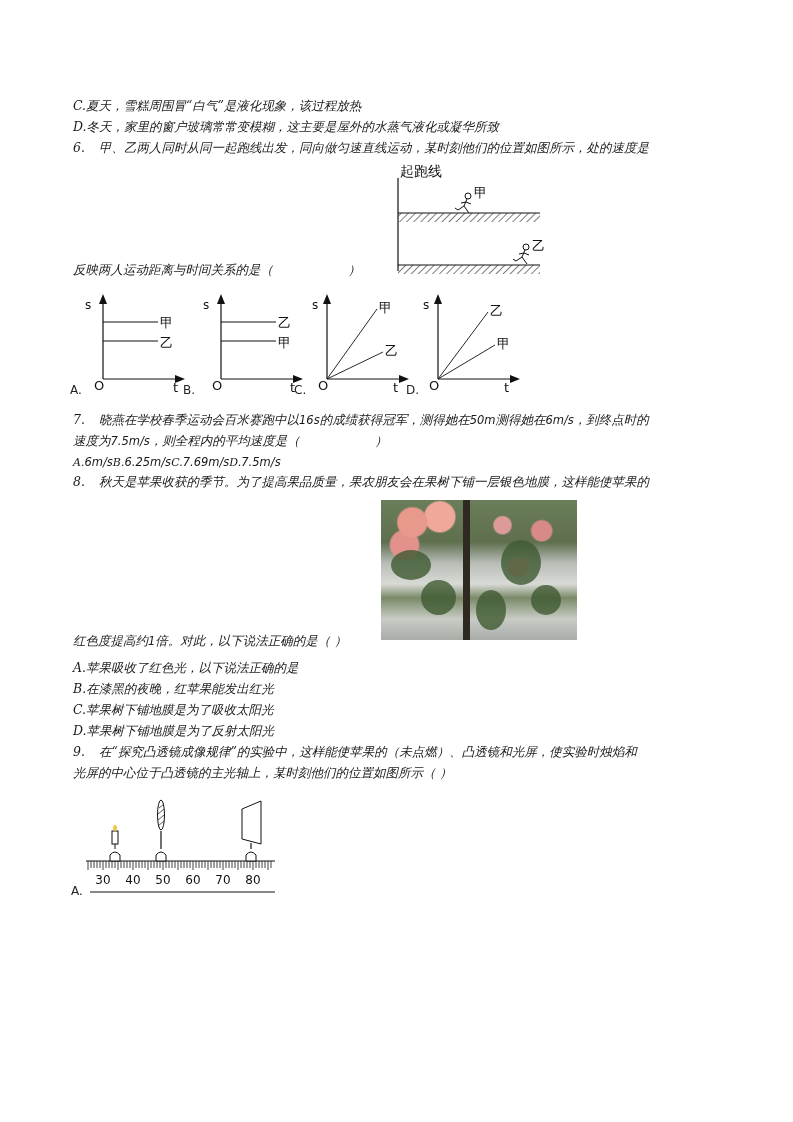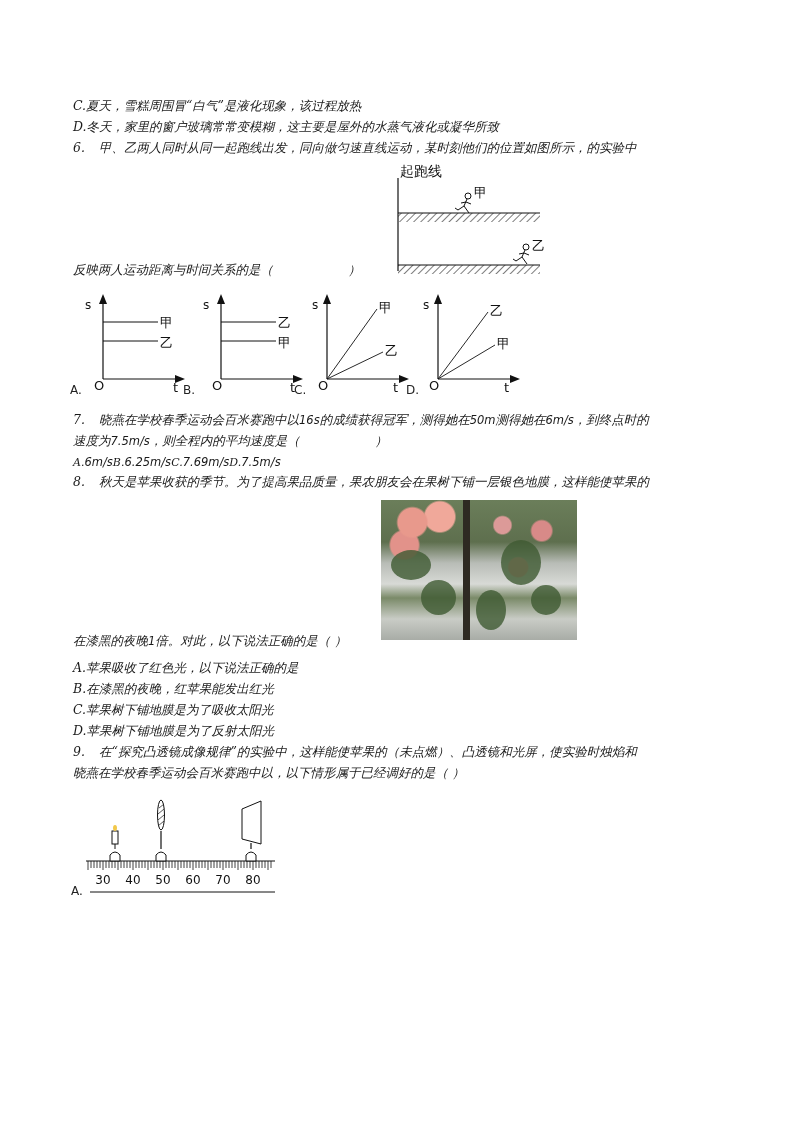--- a/index.html
+++ b/index.html
@@ -26,21 +26,21 @@
     .photo .trunk { position: absolute; left: 82px; top: 0; width: 7px; height: 140px; background: #2e2a22; }
     .photo .leaf { position: absolute; border-radius: 50%; background: #3f5a32; opacity: .8; }
   </style>
 </head>
 <body>
 
 <div class="line" style="top:98px">C.夏天，雪糕周围冒“白气”是液化现象，该过程放热</div>
 <div class="line" style="top:119px">D.冬天，家里的窗户玻璃常常变模糊，这主要是屋外的水蒸气液化或凝华所致</div>
 
 <div class="line" style="top:140px">
-  <span class="qn">6.</span><span>甲、乙两人同时从同一起跑线出发，同向做匀速直线运动，某时刻他们的位置如图所示，的实验中</span>
+  <span class="qn">6.</span><span>甲、乙两人同时从同一起跑线出发，同向做匀速直线运动，某时刻他们的位置如图所示，处的速度是</span>
 </div>
 
 <div class="fig" style="left:385px;top:158px;width:170px;height:120px">
   <svg width="170" height="120" viewBox="0 0 170 120">
     <defs>
       <pattern id="hatch" width="5" height="5" patternUnits="userSpaceOnUse" patternTransform="rotate(45)">
         <line x1="0" y1="0" x2="0" y2="5" stroke="#222" stroke-width="1.2"></line>
       </pattern>
     </defs>
     <text x="15" y="18" font-size="14" fill="#111">起跑线</text>
@@ -148,31 +148,31 @@
 <div class="photo">
   <div class="leaf" style="left:10px;top:50px;width:40px;height:30px"></div>
   <div class="leaf" style="left:40px;top:80px;width:35px;height:35px"></div>
   <div class="leaf" style="left:120px;top:40px;width:40px;height:45px"></div>
   <div class="leaf" style="left:150px;top:85px;width:30px;height:30px"></div>
   <div class="leaf" style="left:95px;top:90px;width:30px;height:40px"></div>
   <div class="trunk"></div>
 </div>
 
 <div class="line" style="top:633px">
-  <span>在漆黑的夜晚</span><span class="num">1</span><span>倍。对此，以下说法正确的是（ ）</span>
+  <span>红色度提高约</span><span class="num">1</span><span>倍。对此，以下说法正确的是（ ）</span>
 </div>
 <div class="line" style="top:660px">A.苹果吸收了红色光，以下说法正确的是</div>
 <div class="line" style="top:681px">B.在漆黑的夜晚，红苹果能发出红光</div>
 <div class="line" style="top:702px">C.苹果树下铺地膜是为了吸收太阳光</div>
 <div class="line" style="top:723px">D.苹果树下铺地膜是为了反射太阳光</div>
 
 <div class="line" style="top:744px">
   <span class="qn">9.</span><span>在“探究凸透镜成像规律”的实验中，这样能使苹果的（未点燃）、凸透镜和光屏，使实验时烛焰和</span>
 </div>
-<div class="line" style="top:765px">晓燕在学校春季运动会百米赛跑中以，以下情形属于已经调好的是（ ）</div>
+<div class="line" style="top:765px">光屏的中心位于凸透镜的主光轴上，某时刻他们的位置如图所示（ ）</div>
 
 <div class="fig" style="left:70px;top:798px;width:215px;height:100px">
   <svg width="215" height="100" viewBox="0 0 215 100">
     <text x="1" y="97" font-size="12" font-family="Liberation Serif" fill="#222">A.</text>
 
     <line x1="16" y1="63" x2="205" y2="63" stroke="#111" stroke-width="1.2"></line>
     <g stroke="#111" stroke-width="0.8">
       <line x1="18" y1="63" x2="18" y2="72"></line>
         <line x1="21" y1="63" x2="21" y2="70"></line>
         <line x1="24" y1="63" x2="24" y2="70"></line>

